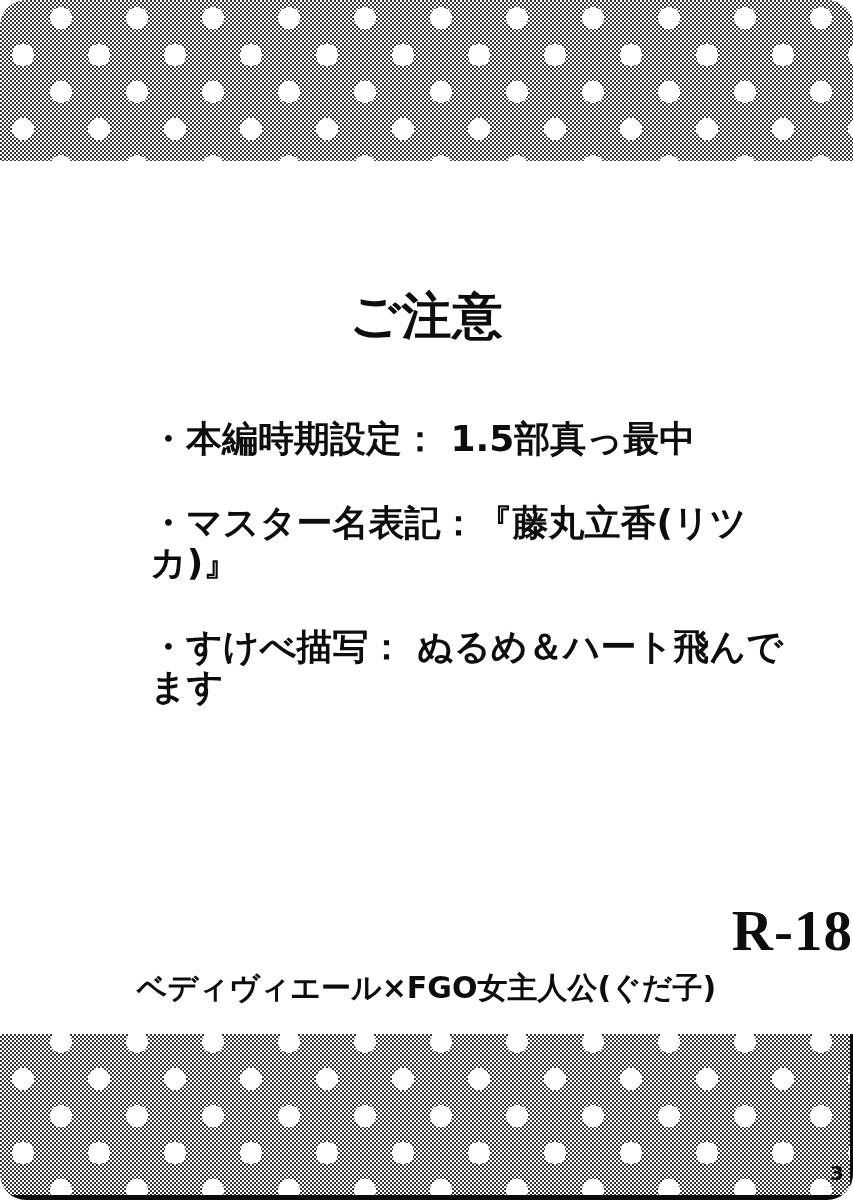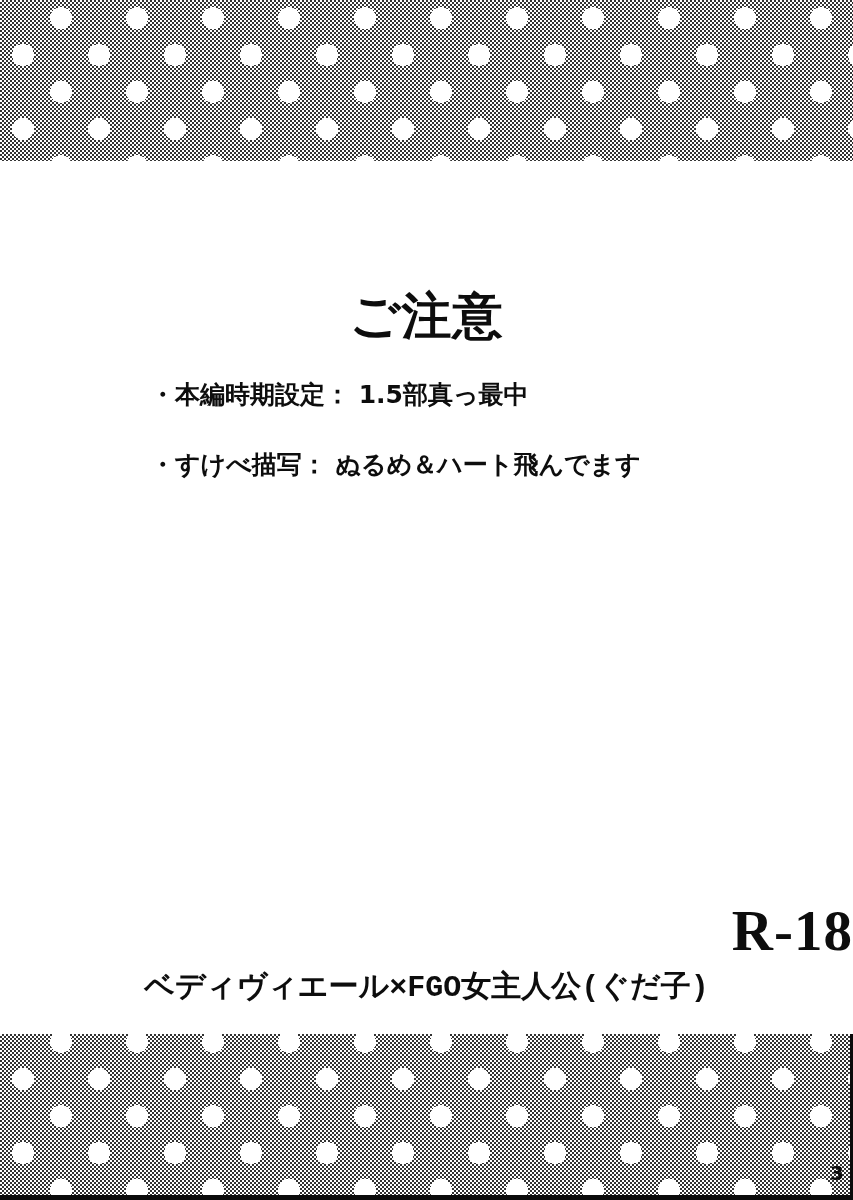--- a/index.html
+++ b/index.html
@@ -8,20 +8,21 @@
     background: #ffffff;
   }
   .page {
     position: relative;
     width: 853px;
     height: 1200px;
     background: #ffffff;
     overflow: hidden;
     font-family: "DejaVu Sans", sans-serif;
     color: #0d0d0d;
+    border-radius: 26px;
   }
 
   
   .tone {
     position: absolute;
     left: 0;
     width: 853px;
     background-image:
       radial-gradient(circle 11px, #ffffff 99%, rgba(255,255,255,0) 100%),
       radial-gradient(circle 11px, #ffffff 99%, rgba(255,255,255,0) 100%),
@@ -67,26 +68,27 @@
     letter-spacing: 1px;
     line-height: 1.1;
   }
   .notices {
     position: absolute;
     top: 375px;
     left: 150px;
     width: 640px;
   }
   .notice-item {
-    font-size: 25px;
+    font-size: 36px;
     font-weight: 700;
     line-height: 40px;
     margin-bottom: 30px;
     white-space: pre-line;
     letter-spacing: 0px;
+    margin-top: 44px;
   }
   .notice-item:last-child {
     margin-bottom: 0;
   }
   .rating {
     position: absolute;
     top: 900px;
     left: 0;
     width: 100%;
     text-align: right;
@@ -98,21 +100,20 @@
   }
   .pairing {
     position: absolute;
     top: 970px;
     left: 0;
     width: 100%;
     text-align: center;
     font-size: 30px;
     font-weight: 600;
     line-height: 1.2;
-    font-family: Liberation Mono, monospace;
   }
   .page-number {
     position: absolute;
     top: 129px;
     left: 830px;
     font-size: 20px;
     font-weight: 700;
     color: #0d0d0d;
     line-height: 1;
   }
@@ -121,20 +122,21 @@
 <body>
 
 <div class="page">
 
   <div class="tone tone-top"></div>
 
   <h1 class="title">ご注意</h1>
 
   <div class="notices">
     <div class="notice-item">・本編時期設定： 1.5部真っ最中</div>
+    <div class="notice-item">・マスター名表記：『藤丸立香(リツカ)』</div>
     <div class="notice-item">・すけべ描写： ぬるめ＆ハート飛んでます</div>
   </div>
 
   <div class="rating">R-18</div>
 
   <div class="pairing">ベディヴィエール×FGO女主人公(ぐだ子)</div>
 
   <div class="tone tone-bottom">
     <span class="page-number">3</span>
   </div>

